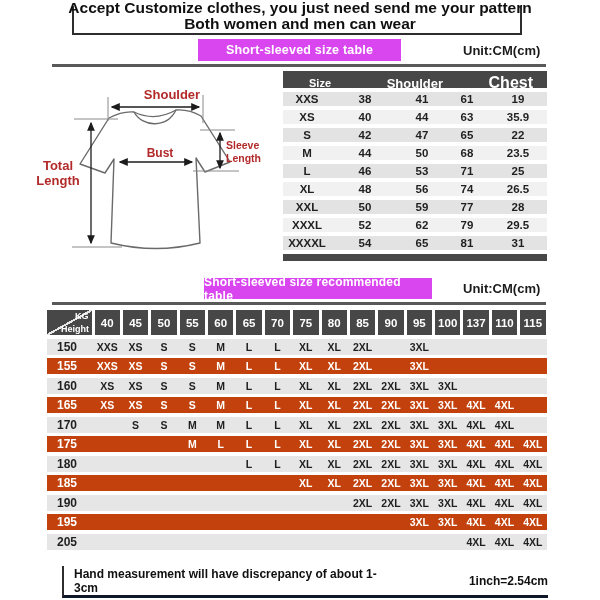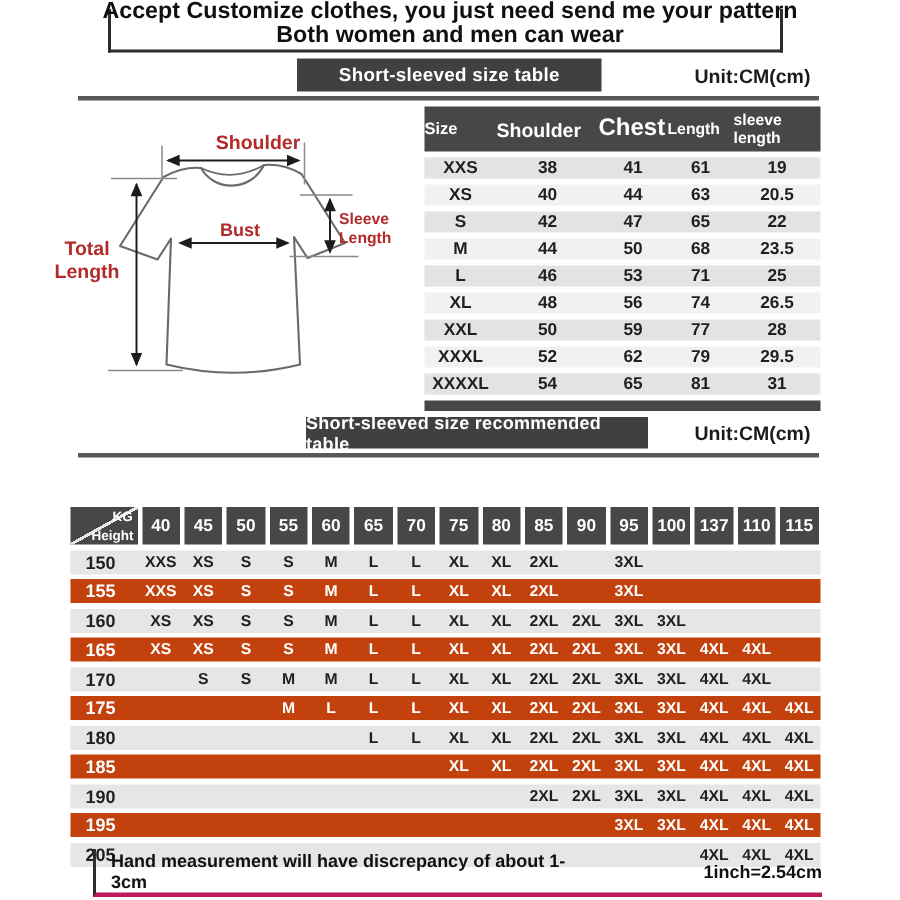--- a/index.html
+++ b/index.html
@@ -6,67 +6,67 @@
   body{width:600px;height:600px;font-family:"Liberation Sans",sans-serif;}
   .page{position:relative;width:600px;height:600px;overflow:hidden;background:#fff;}
 
   
   .header-box{position:absolute;left:72px;top:6px;width:446px;height:27px;
     border-left:2.5px solid #2d2d2d;border-right:2.5px solid #2d2d2d;border-bottom:2.5px solid #2d2d2d;}
   .header-text{position:absolute;left:0;top:0;width:600px;text-align:center;
     font-weight:bold;color:#101010;font-size:15.5px;line-height:16px;}
 
   
-  .badge{position:absolute;background:#404040;color:#fff;font-weight:bold;
+  .badge{position:absolute;background:#d946ef;color:#fff;font-weight:bold;
     display:flex;align-items:center;justify-content:center;letter-spacing:.2px;}
   #badge1{left:198px;top:39px;width:203px;height:22px;font-size:12.5px;}
   #badge2{left:204px;top:278px;width:228px;height:21px;font-size:12px;}
   .unit{position:absolute;font-weight:bold;font-size:13px;color:#1b1b1b;}
   #unit1{left:463px;top:43px;}
   #unit2{left:463px;top:281px;}
   .rule{position:absolute;left:52px;width:494px;height:2.5px;background:#595959;}
   #rule1{top:64px;}
   #rule2{top:302px;}
 
   
   #diagram{position:absolute;left:28px;top:76px;width:254px;height:200px;}
 
   
   #size-table{position:absolute;left:283px;top:71px;width:264px;}
   .st-header{display:grid;grid-template-columns:48px 68px 46px 44px 58px;background:#474747;
-    color:#fff;font-weight:bold;height:30px;align-items:center;text-align:left;}
+    color:#fff;font-weight:bold;height:17px;align-items:center;text-align:right;gap:44px;}
   .st-header span:nth-child(1){font-size:11px;}
   .st-header span:nth-child(2){font-size:13px;}
   .st-header span:nth-child(3){font-size:16px;}
   .st-header span:nth-child(4){font-size:10.5px;}
   .st-header span:nth-child(5){font-size:10.5px;}
   .st-row{display:grid;grid-template-columns:48px 68px 46px 44px 58px;height:14px;margin-top:4px;
     align-items:center;text-align:center;font-weight:bold;font-size:11.5px;color:#1f1f1f;}
   .st-row.even{background:#e3e3e3;}
   .st-row.odd{background:#f1f1f1;}
   .st-bottom-bar{height:7px;background:#474747;margin-top:4px;}
 
   
-  #rec-table{position:absolute;left:47px;top:310px;width:500px;margin-top:28px;}
+  #rec-table{position:absolute;left:47px;top:310px;width:500px;}
   .rt-header{display:grid;grid-template-columns:46px repeat(16,1fr);height:25px;}
   .rt-header-cell{background:#474747;color:#fff;font-weight:bold;font-size:11.5px;
     display:flex;align-items:center;justify-content:center;margin:0 1.5px;}
   .rt-corner{position:relative;background:#474747;color:#fff;margin:0 1.5px 0 0;
     background-image:linear-gradient(to bottom right,rgba(0,0,0,0) calc(50% - 1px),#e8e8e8 calc(50% - 1px),#e8e8e8 calc(50% + 1px),rgba(0,0,0,0) calc(50% + 1px));}
   .rt-corner .kg{position:absolute;top:1px;right:3px;font-size:9px;font-weight:bold;}
   .rt-corner .height{position:absolute;bottom:1px;left:14px;font-size:9px;font-weight:bold;}
   .rt-row{display:grid;grid-template-columns:46px repeat(16,1fr);height:16px;margin-top:3.5px;
     align-items:center;text-align:center;font-weight:bold;font-size:10.5px;}
   .rt-row.light{background:#e6e6e6;color:#1f1f1f;}
   .rt-row.dark{background:#c2410c;color:#fff;}
   .rt-height{text-align:left;padding-left:10px;font-size:12px;}
 
   
   #footer-box{position:absolute;left:62px;top:566px;width:484px;height:29px;
-    border-left:2.5px solid #2d2d2d;border-bottom:3px solid #be185d;display:flex;align-items:center;gap:48px;}
+    border-left:2.5px solid #2d2d2d;border-bottom:3px solid #0f172a;display:flex;align-items:center;gap:48px;}
   .footer-t1{margin-left:10px;font-weight:bold;font-size:12px;color:#101010;}
   .footer-t2{margin-left:24px;font-weight:bold;font-size:12px;color:#101010;}
 
   svg text{font-family:"Liberation Sans",sans-serif;}
 </style>
 </head>
 <body>
 
 <div class="page">
 
@@ -136,21 +136,21 @@
           <span>38</span>
           <span>41</span>
           <span>61</span>
           <span>19</span>
         </div>
         <div class="st-row odd">
           <span>XS</span>
           <span>40</span>
           <span>44</span>
           <span>63</span>
-          <span>20.5</span>
+          <span>35.9</span>
         </div>
         <div class="st-row even">
           <span>S</span>
           <span>42</span>
           <span>47</span>
           <span>65</span>
           <span>22</span>
         </div>
         <div class="st-row odd">
           <span>M</span>

